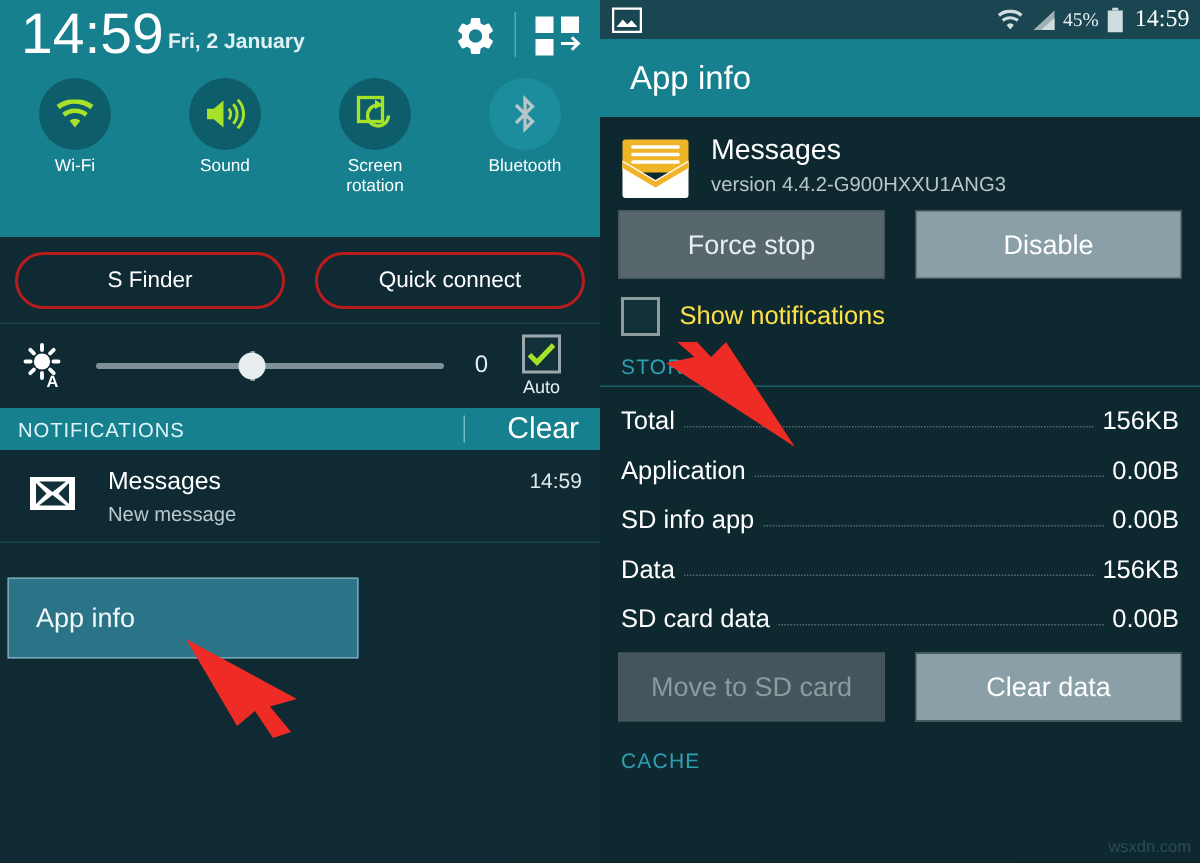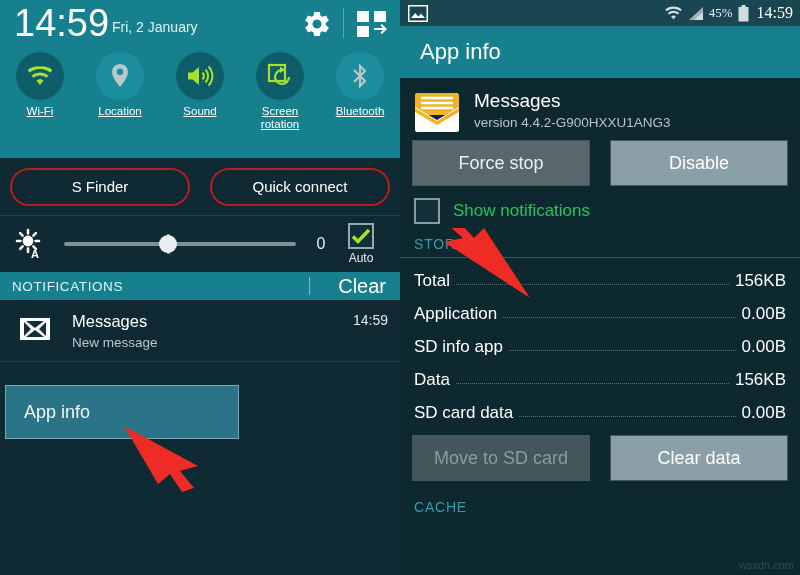--- a/index.html
+++ b/index.html
@@ -15,35 +15,35 @@
     position:relative; width:100%; height:158px;
     background:#17808f;
   }
   .clock-row { position:relative; height:50px; }
   .clock-time {
     position:absolute; left:14px; top:2px;
     font-size:38px; color:#ffffff; font-weight:300; letter-spacing:0px;
   }
   .clock-date {
     position:absolute; left:112px; top:19px;
-    font-size:14px; color:#dff1f3;
+    font-size:14px; color:#dff1f3;font-weight:bold;
   }
   .gear-icon { position:absolute; right:68px; top:9px; width:30px; height:30px; }
   .hdr-divider { position:absolute; right:56px; top:8px; width:1px; height:30px; background:#5aa9b4; }
   .grid-icon { position:absolute; right:10px; top:10px; width:34px; height:28px; }
 
   .toggles { position:absolute; top:52px; left:0; width:400px; height:104px; display:flex; }
   .toggle { flex:1; position:relative; text-align:center; }
   .tg-circle {
     width:48px; height:48px; border-radius:50%; margin:0 auto;
     display:flex; align-items:center; justify-content:center;
   }
   .tg-on  { background:#0e5d6b; }
   .tg-off { background:#1c8d9c; }
-  .tg-label { margin-top:5px; font-size:11.5px; color:#ffffff; line-height:13px;text-decoration:underline; }
+  .tg-label { margin-top:5px; font-size:11.5px; color:#ffffff; line-height:13px; }
 
   .row-buttons {
     position:relative; height:58px; background:#0f2a33;
     display:flex; align-items:center; justify-content:space-around;
     border-bottom:1px solid #1c4450;
   }
   .pill {
     width:180px; height:38px; border:2px solid #b91c1c; border-radius:19px;
     display:flex; align-items:center; justify-content:center;
     font-size:15px; color:#ffffff; background:transparent;
@@ -125,21 +125,21 @@
   .btn {
     flex:1; height:46px; display:flex; align-items:center; justify-content:center;
     font-size:18px; border:1px solid #43575d;
   }
   .btn-enabled  { background:#8a9fa6; color:#ffffff; }
   .btn-mid      { background:#58676c; color:#e9eff0; }
   .btn-disabled { background:#44555b; color:#8b9ba0; }
 
   .chk-row { display:flex; align-items:center; padding:12px 0 0 14px; }
   .chk-box { width:26px; height:26px; border:2px solid #8d9b9f; background:#12303a; }
-  .chk-label { font-size:17px; color:#22c55e; margin-left:13px; }
+  .chk-label { font-size:17px; color:#fde047; margin-left:13px; }
 
   .section-head {
     font-size:14px; color:#2f9fb3; letter-spacing:.8px;
     padding:12px 0 5px 14px; border-bottom:1px solid #1f5e6b;
   }
 
   .kv-row {
     display:flex; align-items:flex-end; height:33px; padding:0 14px;
     position:relative;
   }
@@ -187,28 +187,20 @@
           <div class="tg-circle tg-on">
             <svg width="26" height="20" viewBox="0 0 26 20">
               <path fill="#a6e22a" d="M13 19l3.6-4.5a5.6 5.6 0 0 0-7.2 0L13 19z"></path>
               <path fill="#a6e22a" d="M13 9.4c2.5 0 4.8.9 6.6 2.4l1.9-2.4A13 13 0 0 0 13 6.4a13 13 0 0 0-8.5 3l1.9 2.4A10.2 10.2 0 0 1 13 9.4z"></path>
               <path fill="#a6e22a" d="M13 3.1c3.9 0 7.5 1.4 10.3 3.7L25.3 4A16.6 16.6 0 0 0 13 .4 16.6 16.6 0 0 0 .7 4l2 2.8A16 16 0 0 1 13 3.1z"></path>
             </svg>
           </div>
           <div class="tg-label">Wi-Fi</div>
         </div>
 
-        <div class="toggle">
-          <div class="tg-circle tg-off">
-            <svg width="20" height="26" viewBox="0 0 20 26">
-              <path fill="#b8c6c9" d="M10 1a8 8 0 0 0-8 8c0 6 8 15 8 15s8-9 8-15a8 8 0 0 0-8-8zm0 11a3.2 3.2 0 1 1 0-6.4 3.2 3.2 0 0 1 0 6.4z"></path>
-            </svg>
-          </div>
-          <div class="tg-label">Location</div>
-        </div>
 
         <div class="toggle">
           <div class="tg-circle tg-on">
             <svg width="28" height="24" viewBox="0 0 28 24">
               <path fill="#a6e22a" d="M2 8.5h4.5L13 3v18L6.5 15.5H2z"></path>
               <path fill="none" stroke="#a6e22a" stroke-width="2" d="M16.5 8.5a5.5 5.5 0 0 1 0 7M19.5 5.5a9.5 9.5 0 0 1 0 13M22.5 2.5a13.6 13.6 0 0 1 0 19"></path>
             </svg>
           </div>
           <div class="tg-label">Sound</div>
         </div>

